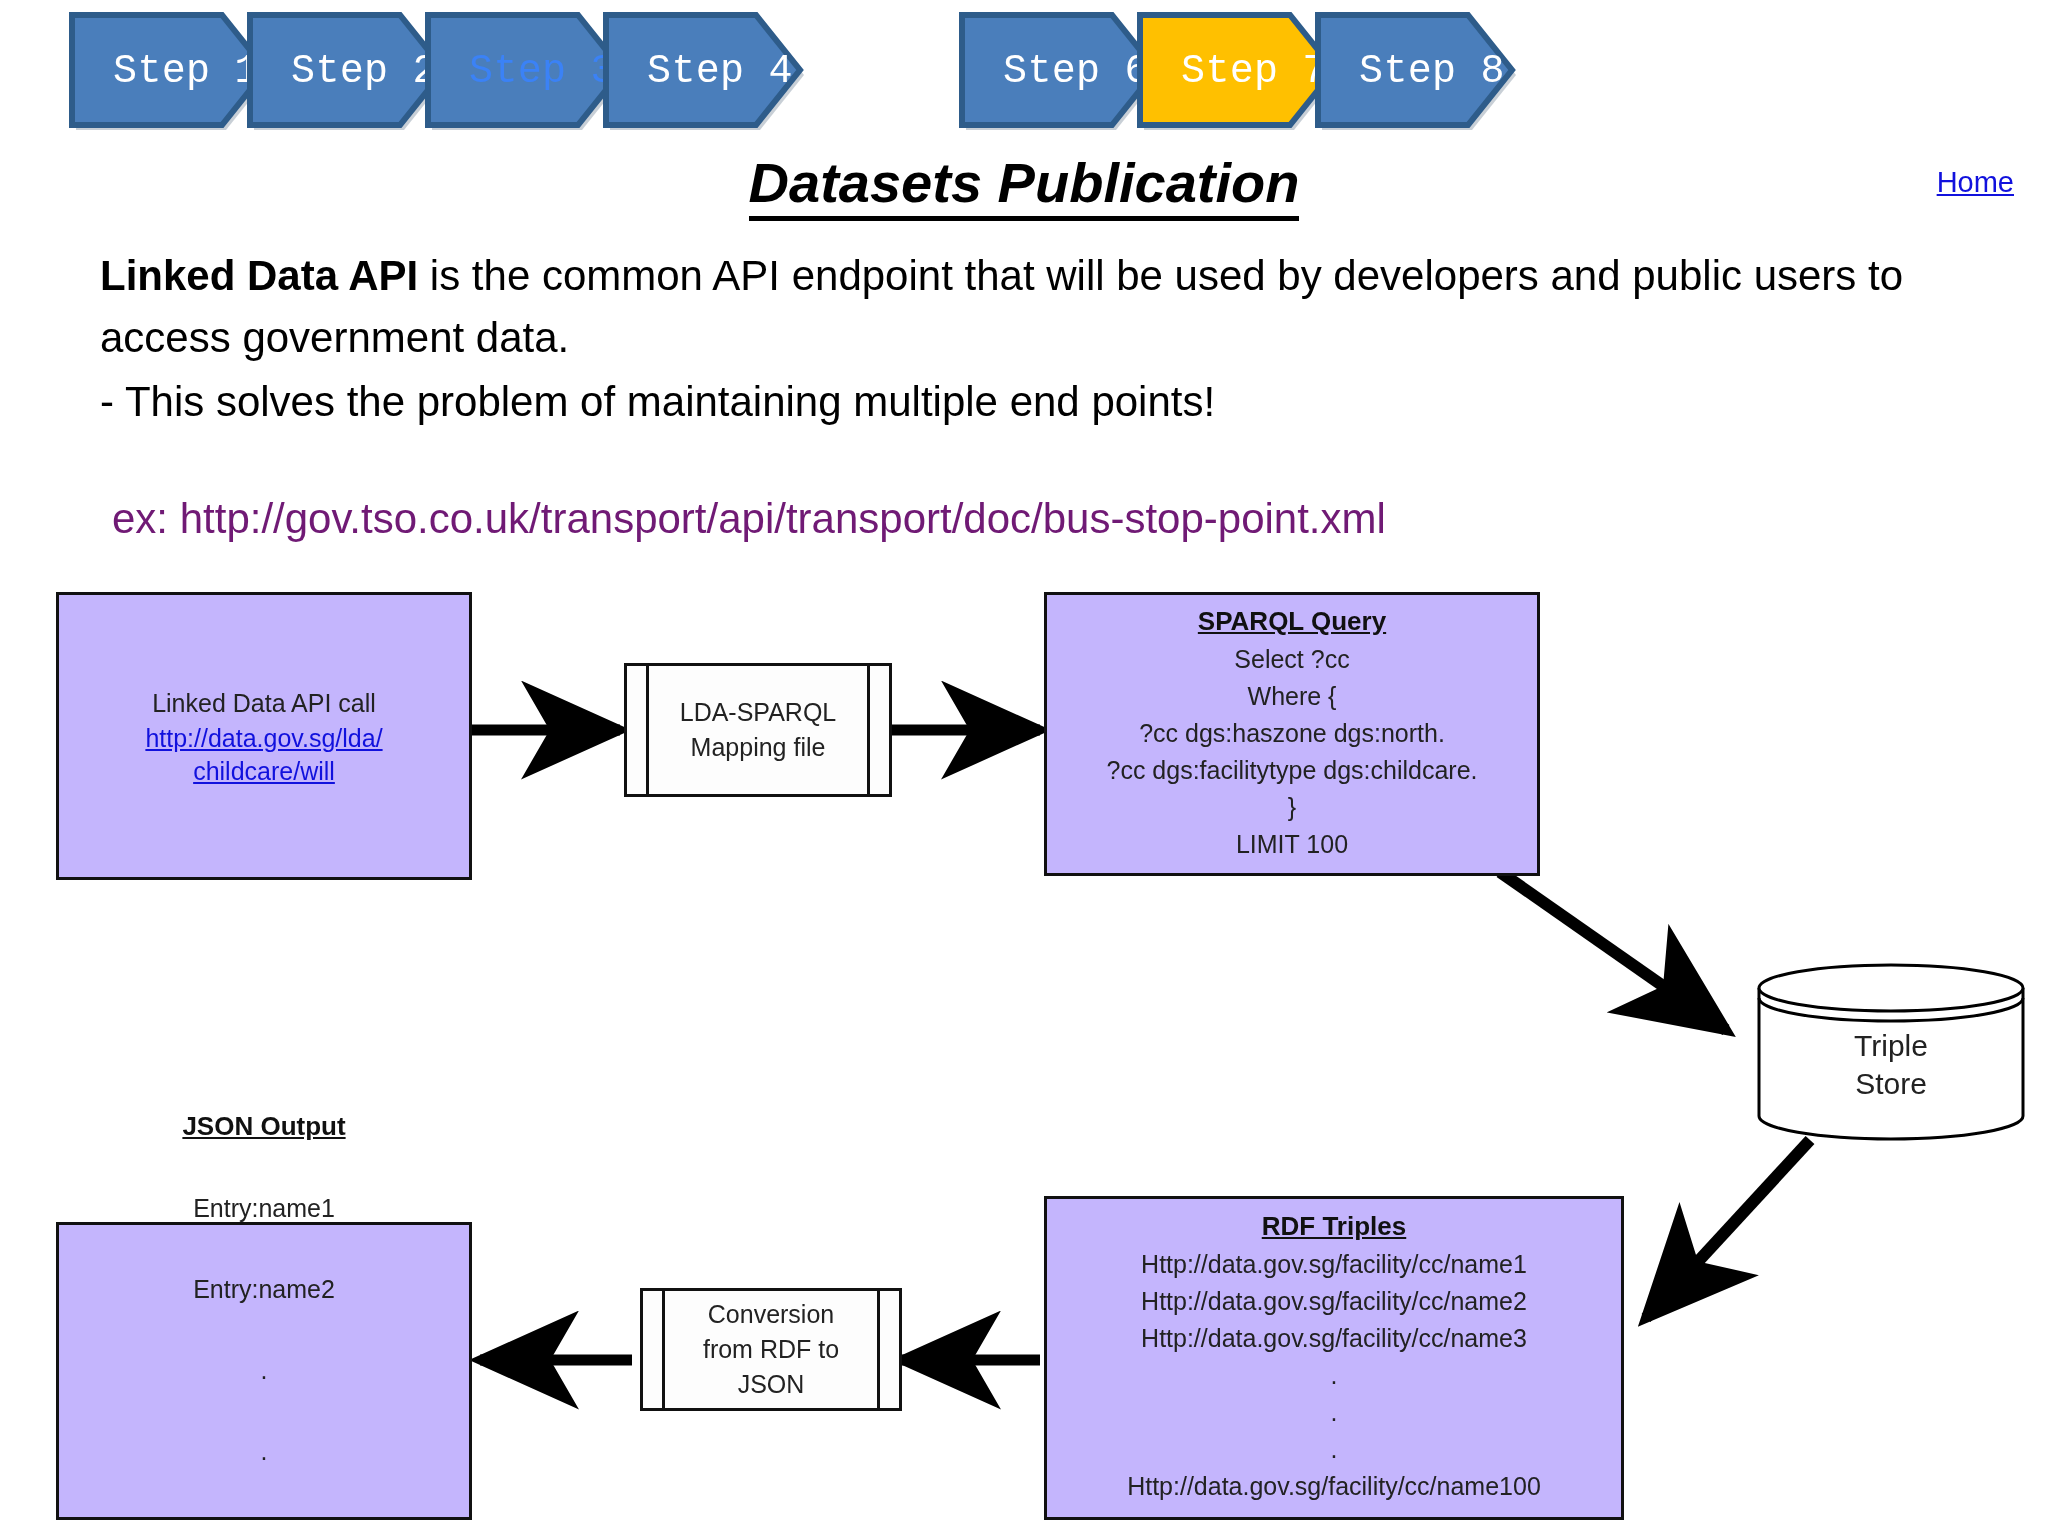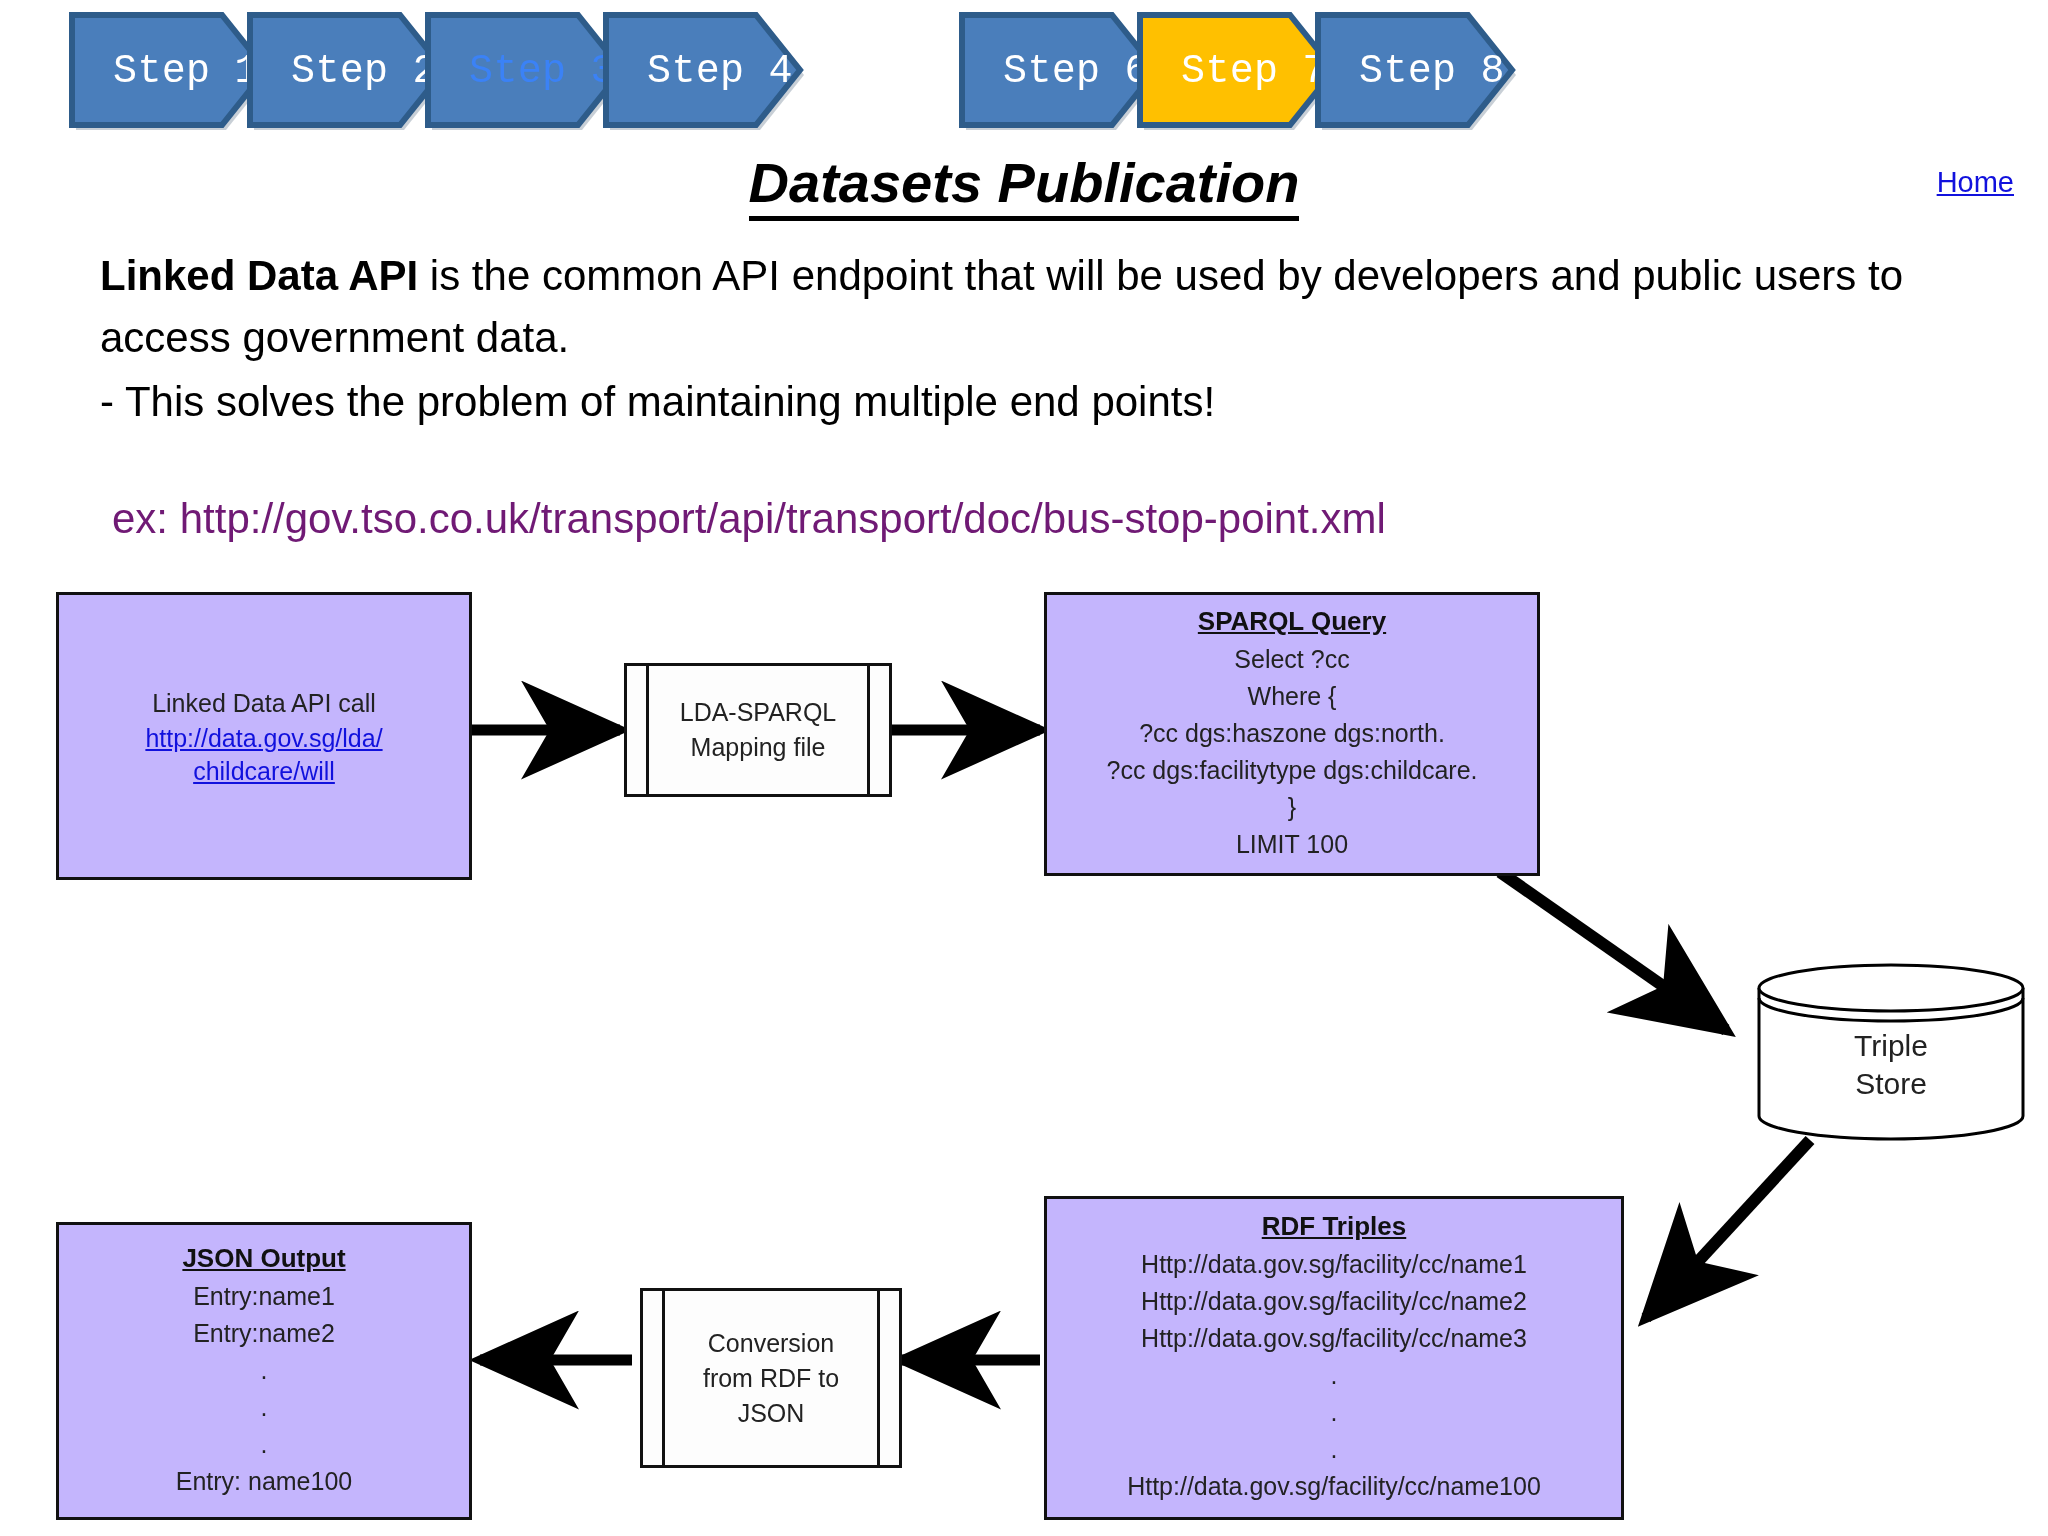--- a/index.html
+++ b/index.html
@@ -318,31 +318,31 @@
     <div class="box-title">RDF Triples</div>
     <div class="box-line">Http://data.gov.sg/facility/cc/name1</div>
     <div class="box-line">Http://data.gov.sg/facility/cc/name2</div>
     <div class="box-line">Http://data.gov.sg/facility/cc/name3</div>
     <div class="box-line">.</div>
     <div class="box-line">.</div>
     <div class="box-line">.</div>
     <div class="box-line">Http://data.gov.sg/facility/cc/name100</div>
   </div>
 
-  <div class="pp-shape" style="left:640px; top:1288px; width:262px; height:180px;">
+  <div class="pp-shape" style="left:640px; top:1288px; width:262px; height:123px;">
     <span class="pp-bar left"></span>
     <span class="pp-bar right"></span>
     <div class="pp-text">
       <div>Conversion</div>
       <div>from RDF to</div>
       <div>JSON</div>
     </div>
   </div>
 
-  <div class="proc-box" style="left:56px; top:1222px; width:416px; height:298px;">
+  <div class="proc-box" style="left:56px; top:1222px; width:416px; height:298px;gap:44px;">
     <div class="box-title">JSON Output</div>
     <div class="box-line">Entry:name1</div>
     <div class="box-line">Entry:name2</div>
     <div class="box-line">.</div>
     <div class="box-line">.</div>
     <div class="box-line">.</div>
     <div class="box-line">Entry: name100</div>
   </div>
 
 </div>

